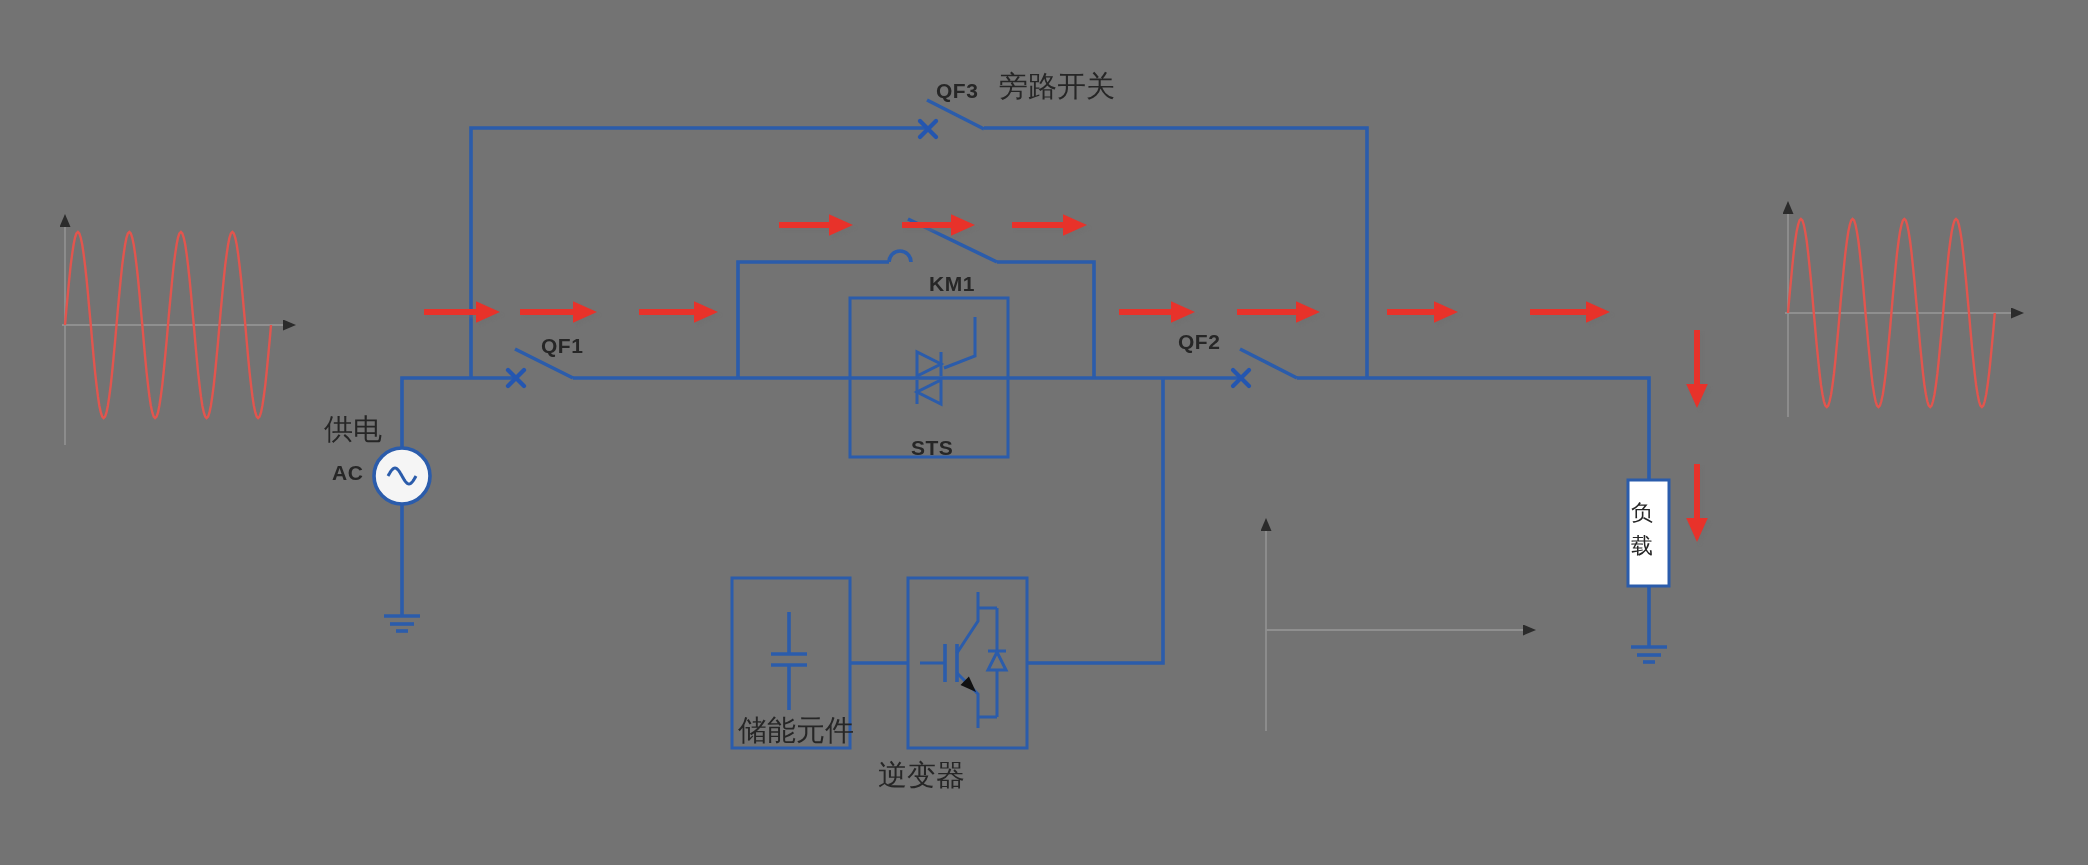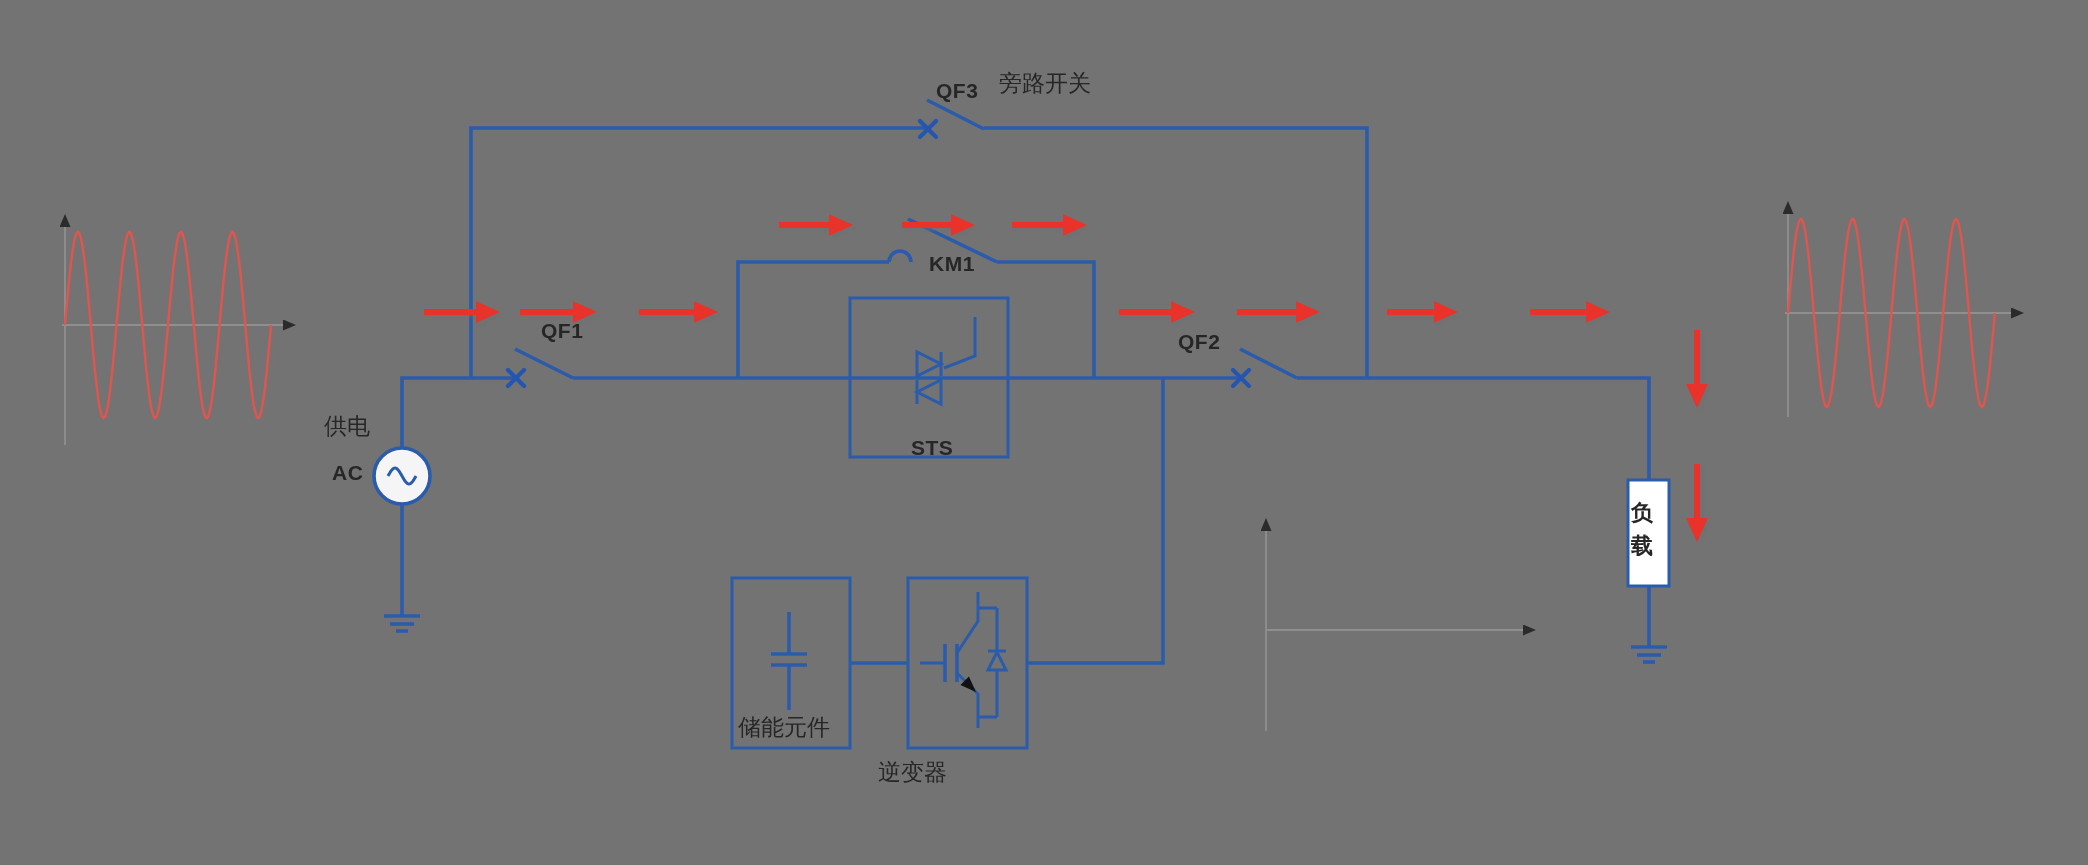--- a/index.html
+++ b/index.html
@@ -3,23 +3,23 @@
 <meta charset="utf-8">
 <style>
   html,body{margin:0;padding:0;background:#ffffff;}
   .stage{
     position:relative;width:2088px;height:865px;background:#737373;
     font-family:"Liberation Sans",sans-serif;overflow:hidden;
   }
   .stage svg{position:absolute;left:0;top:0;}
   .lbl{position:absolute;color:#262626;white-space:nowrap;line-height:1;}
   .en{font-size:21px;font-weight:600;letter-spacing:.5px;}
-  .zh{font-size:23px;font-family:"DejaVu Serif","Liberation Serif",serif;}
+  .zh{font-size:29px;font-family:"DejaVu Serif","Liberation Serif",serif;}
   .load-lbl{width:28px;text-align:center;white-space:normal;word-break:break-all;
-            line-height:1.5;font-size:22px;font-weight:bold;}
+            line-height:1.5;font-size:22px;}
   .w{stroke:#2b5cab;stroke-width:3.6;fill:none;}
   .box{stroke:#2b5cab;stroke-width:3;fill:none;}
   .sym{stroke:#2b5cab;stroke-width:3;fill:none;}
   .xm{stroke:#2456b0;stroke-width:4.2;stroke-linecap:round;}
   .ax{stroke:#8f8f8f;stroke-width:1.8;fill:none;}
   .sine{stroke:#e2554e;stroke-width:2.4;fill:none;}
   .flow line{stroke:#e8322a;stroke-width:6;}
   .flow{filter:drop-shadow(3px 3px 1px rgba(110,110,110,.38));}
 </style>
 </head>
@@ -162,22 +162,22 @@
     <line x1="779" y1="225" x2="838" y2="225" marker-end="url(#redhead)"></line>
     <line x1="902" y1="225" x2="960" y2="225" marker-end="url(#redhead)"></line>
     <line x1="1012" y1="225" x2="1072" y2="225" marker-end="url(#redhead)"></line>
     <line x1="1697" y1="330" x2="1697" y2="393" marker-end="url(#redhead)"></line>
     <line x1="1697" y1="464" x2="1697" y2="527" marker-end="url(#redhead)"></line>
   </g>
 </svg>
 
 <div class="lbl en" style="left:936px;top:80px">QF3</div>
 <div class="lbl zh" style="left:999px;top:72px">旁路开关</div>
-<div class="lbl en" style="left:929px;top:253px">KM1</div>
-<div class="lbl en" style="left:541px;top:320px">QF1</div>
+<div class="lbl en" style="left:929px;top:273px">KM1</div>
+<div class="lbl en" style="left:541px;top:335px">QF1</div>
 <div class="lbl en" style="left:1178px;top:331px">QF2</div>
 <div class="lbl en" style="left:911px;top:437px">STS</div>
 <div class="lbl zh" style="left:324px;top:415px">供电</div>
 <div class="lbl en" style="left:332px;top:462px">AC</div>
 <div class="lbl zh load-lbl" style="left:1628px;top:496px">负载</div>
 <div class="lbl zh" style="left:738px;top:716px">储能元件</div>
 <div class="lbl zh" style="left:878px;top:761px">逆变器</div>
 
 </div>
 

